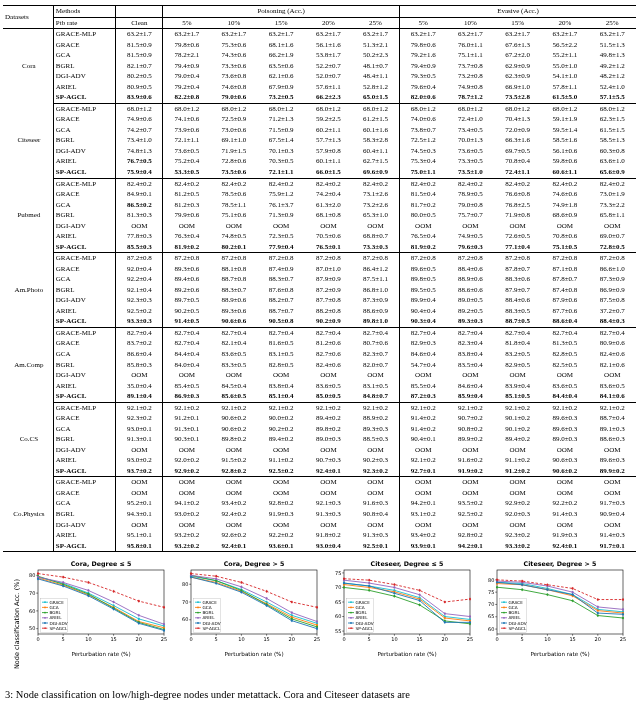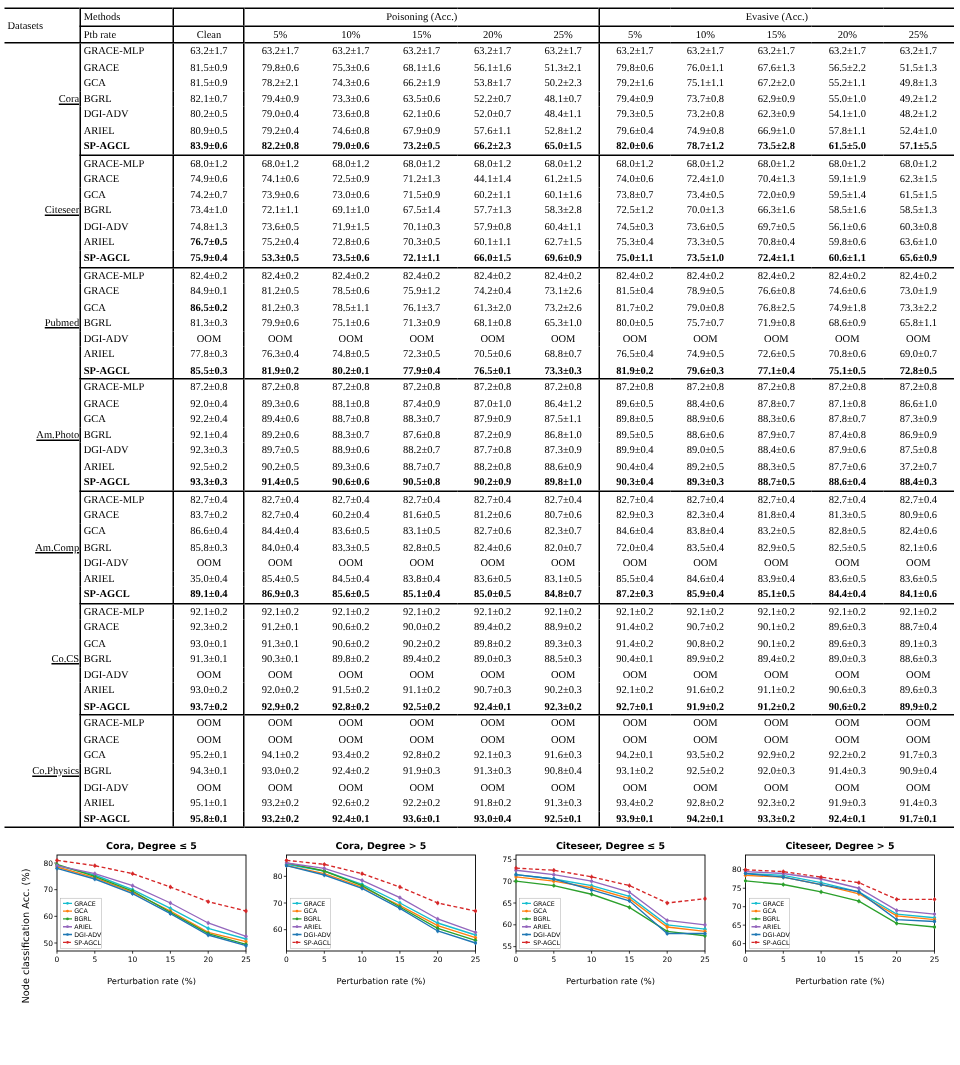--- a/index.html
+++ b/index.html
@@ -9,21 +9,21 @@
   
   table.results{border-collapse:collapse;table-layout:fixed;width:633px;
     font-size:7px;line-height:1.22;border-top:1.5px solid #000;border-bottom:1.5px solid #000;}
   .results th,.results td{padding:1px 0;text-align:center;white-space:nowrap;overflow:hidden;font-weight:normal;}
   .results .al{text-align:left;padding-left:2px;}
   .results .vl{border-left:1px solid #000;}
   .results thead th{border-bottom:1px solid #000;text-align:center;}
   .results thead tr:first-child th.spanh{border-bottom:0.8px solid #000;}
   .results tr.group-end td{border-bottom:1px solid #000;}
   .results .b, .results tr.boldrow td{font-weight:bold;}
-  .results td.ds{vertical-align:middle;text-align:right;padding-left:2px;text-decoration:underline;}
+  .results td.ds{vertical-align:middle;text-align:center;padding-left:2px;}
 
   
   .figure{display:flex;align-items:stretch;margin-top:7px;margin-left:10px;}
   .fig-ylabel{writing-mode:vertical-rl;transform:rotate(180deg);font-size:6.5px;
     font-family:"DejaVu Sans",sans-serif;text-align:center;padding-bottom:20px;}
   .charts{display:flex;gap:6px;}
   svg{font-family:"DejaVu Sans",sans-serif;}
 
   .caption{margin-top:20px;font-size:10.5px;padding-left:2px;}
 </style>
@@ -185,21 +185,21 @@
           <td class="">68.0±1.2</td>
           <td class="">68.0±1.2</td>
           <td class="">68.0±1.2</td>
         </tr>
         <tr class="">
           <td class="al vl">GRACE</td>
           <td class="vl">74.9±0.6</td>
           <td class="vl">74.1±0.6</td>
           <td class="">72.5±0.9</td>
           <td class="">71.2±1.3</td>
-          <td class="">44.1±1.4</td>
+          <td class="">59.2±2.5</td>
           <td class="">61.2±1.5</td>
           <td class="vl">74.0±0.6</td>
           <td class="">72.4±1.0</td>
           <td class="">70.4±1.3</td>
           <td class="">59.1±1.9</td>
           <td class="">62.3±1.5</td>
         </tr>
         <tr class="">
           <td class="al vl">GCA</td>
           <td class="vl">74.2±0.7</td>
@@ -480,21 +480,21 @@
           <td class="vl">82.7±0.4</td>
           <td class="">82.7±0.4</td>
           <td class="">82.7±0.4</td>
           <td class="">82.7±0.4</td>
           <td class="">82.7±0.4</td>
         </tr>
         <tr class="">
           <td class="al vl">GRACE</td>
           <td class="vl">83.7±0.2</td>
           <td class="vl">82.7±0.4</td>
-          <td class="">60.2±0.4</td>
+          <td class="">82.1±0.4</td>
           <td class="">81.6±0.5</td>
           <td class="">81.2±0.6</td>
           <td class="">80.7±0.6</td>
           <td class="vl">82.9±0.3</td>
           <td class="">82.3±0.4</td>
           <td class="">81.8±0.4</td>
           <td class="">81.3±0.5</td>
           <td class="">80.9±0.6</td>
         </tr>
         <tr class="">
@@ -512,21 +512,21 @@
           <td class="">82.4±0.6</td>
         </tr>
         <tr class="">
           <td class="al vl">BGRL</td>
           <td class="vl">85.8±0.3</td>
           <td class="vl">84.0±0.4</td>
           <td class="">83.3±0.5</td>
           <td class="">82.8±0.5</td>
           <td class="">82.4±0.6</td>
           <td class="">82.0±0.7</td>
-          <td class="vl">72.0±0.4</td>
+          <td class="vl">54.7±0.4</td>
           <td class="">83.5±0.4</td>
           <td class="">82.9±0.5</td>
           <td class="">82.5±0.5</td>
           <td class="">82.1±0.6</td>
         </tr>
         <tr class="">
           <td class="al vl">DGI-ADV</td>
           <td class="vl">OOM</td>
           <td class="vl">OOM</td>
           <td class="">OOM</td>
@@ -1257,14 +1257,15 @@
           <line x1="21" y1="64" x2="27" y2="64" stroke="#1f77b4" stroke-width="0.9"></line>
           <circle cx="24" cy="64" r="0.9" fill="#1f77b4"></circle>
           <text x="28.5" y="65.5" font-size="4.2">DGI-ADV</text>
           <line x1="21" y1="69.19999999999999" x2="27" y2="69.19999999999999" stroke="#d62728" stroke-width="0.9" stroke-dasharray="2,1.3"></line>
           <circle cx="24" cy="69.19999999999999" r="0.9" fill="#d62728"></circle>
           <text x="28.5" y="70.69999999999999" font-size="4.2">SP-AGCL</text>
         </svg>
       </div>
   </div>
 
+  <div class="caption">3: Node classification on low/high-degree nodes under metattack. Cora and Citeseer datasets are</div>
 
 </div>
 
 </body></html>

